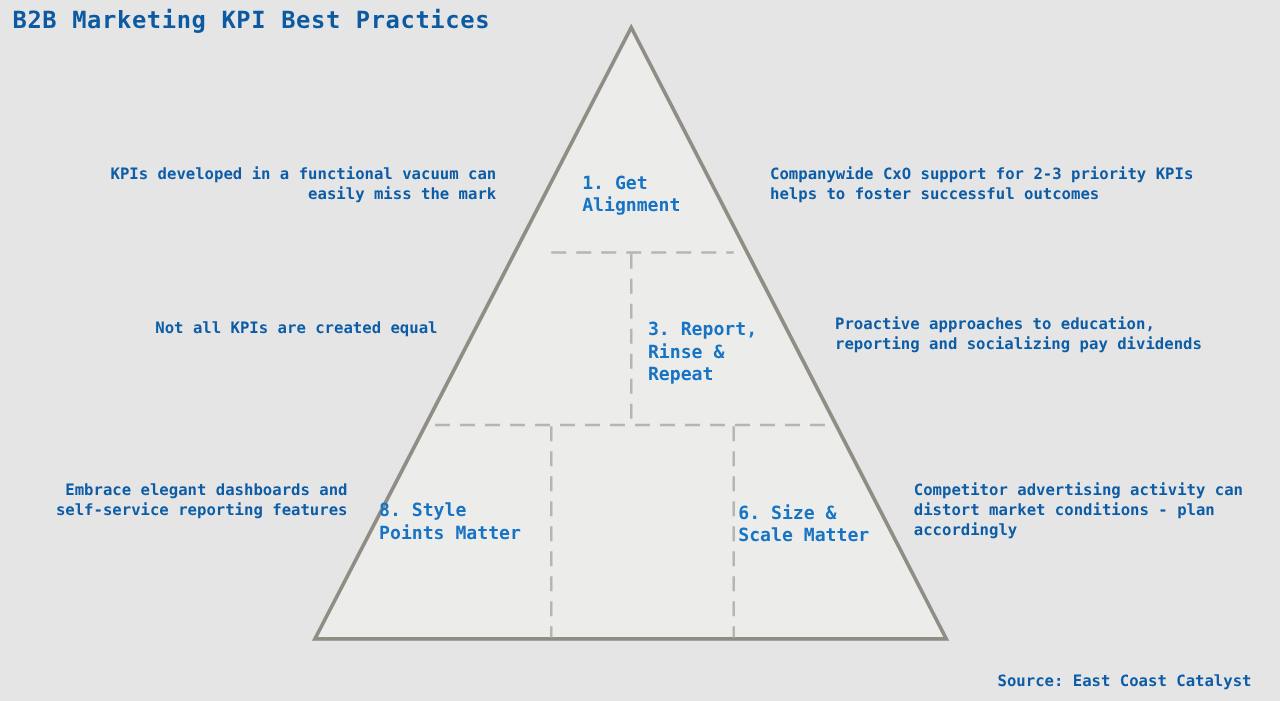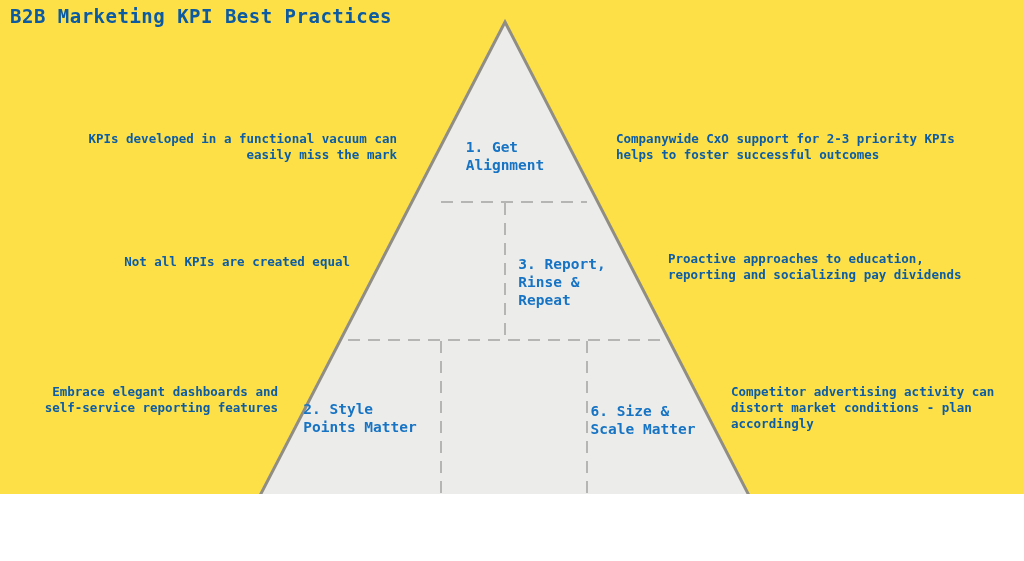--- a/index.html
+++ b/index.html
@@ -2,22 +2,22 @@
 <html><head>
 <meta charset="utf-8">
 <style>
   html, body {
     margin: 0;
     padding: 0;
   }
   .canvas {
     position: relative;
     width: 1024px;
-    height: 494px;
-    background: #fde047;
+    height: 561px;
+    background: #e5e5e5;
     overflow: hidden;
     font-family: "DejaVu Sans Mono", "Liberation Mono", monospace;
     font-weight: bold;
   }
   .page-title {
     position: absolute;
     left: 10px;
     top: 5px;
     font-size: 19px;
     letter-spacing: 0.5px;
@@ -74,21 +74,21 @@
     <line x1="348" y1="340" x2="663" y2="340" stroke="#b5b5b3" stroke-width="2" stroke-dasharray="12 8"></line>
     <line x1="441" y1="341" x2="441" y2="510" stroke="#b5b5b3" stroke-width="2" stroke-dasharray="12 8"></line>
     <line x1="587" y1="341" x2="587" y2="510" stroke="#b5b5b3" stroke-width="2" stroke-dasharray="12 8"></line>
   </svg>
 
   <div class="section-label" style="left:505px; top:138px;">1. Get
 Alignment</div>
   <div class="section-label" style="left:562px; top:255px;">3. Report,
 Rinse &amp;
 Repeat</div>
-  <div class="section-label" style="left:360px; top:400px;">2. Style
+  <div class="section-label" style="left:360px; top:400px;">8. Style
 Points Matter</div>
   <div class="section-label" style="left:643px; top:402px;">6. Size &amp;
 Scale Matter</div>
 
   <div class="annotation align-right" style="right:627px; top:131px;">KPIs developed in a functional vacuum can
 easily miss the mark</div>
   <div class="annotation align-right" style="right:674px; top:254px;">Not all KPIs are created equal</div>
   <div class="annotation align-right" style="right:746px; top:384px;">Embrace elegant dashboards and
 self-service reporting features</div>
 

